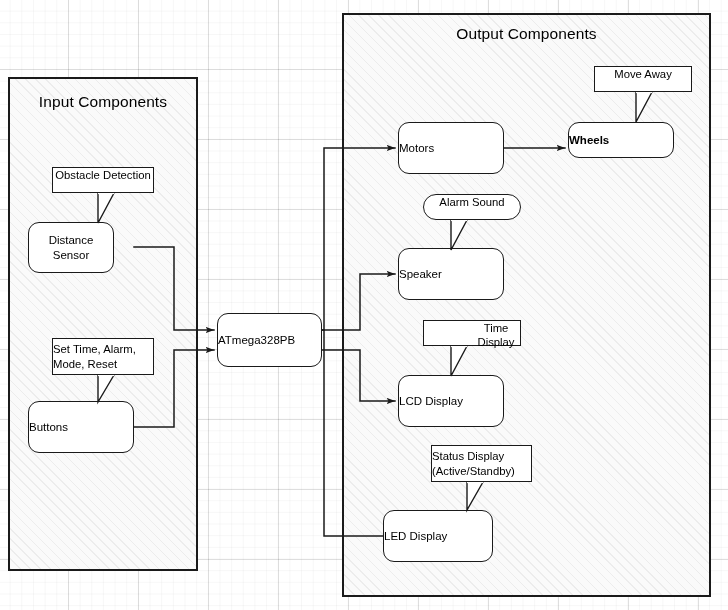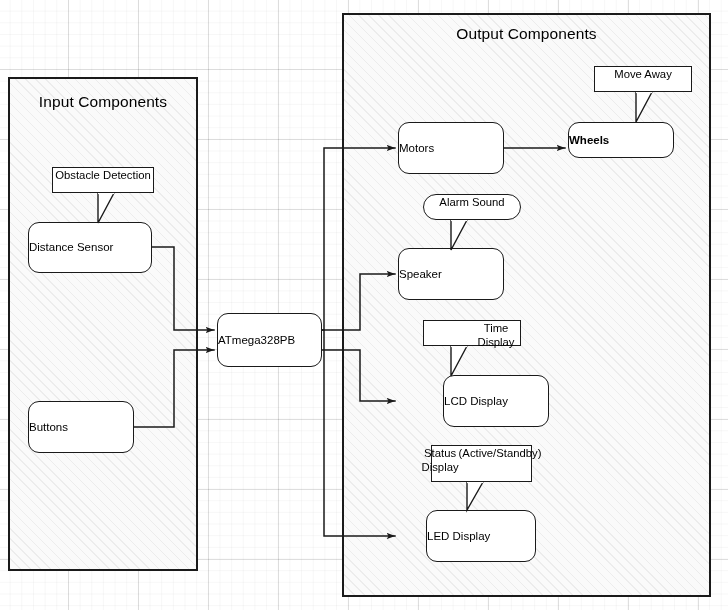--- a/index.html
+++ b/index.html
@@ -101,21 +101,21 @@
       <path d="M324,330 L324,536 L395,536" marker-end="url(#arrow)"></path>
 
       <path d="M322,330 L360,330 L360,274 L395,274" marker-end="url(#arrow)"></path>
 
       <path d="M322,350 L360,350 L360,401 L395,401" marker-end="url(#arrow)"></path>
 
       <path d="M504,148 L565,148" marker-end="url(#arrow)"></path>
     </g>
   </svg>
 
-  <div class="node" style="left:28px;top:222px;width:124px;height:51px;">
+  <div class="node" style="left:28px;top:222px;width:86px;height:51px;">
     <span>Distance Sensor</span>
   </div>
 
   <div class="node" style="left:28px;top:401px;width:106px;height:52px;">
     <span>Buttons</span>
   </div>
 
   <div class="node" style="left:217px;top:313px;width:105px;height:54px;">
     <span>ATmega328PB</span>
   </div>
@@ -125,38 +125,48 @@
   </div>
 
   <div class="node" style="left:568px;top:122px;width:106px;height:36px;font-weight:bold;">
     <span>Wheels</span>
   </div>
 
   <div class="node" style="left:398px;top:248px;width:106px;height:52px;">
     <span>Speaker</span>
   </div>
 
-  <div class="node" style="left:398px;top:375px;width:106px;height:52px;margin-left:45px;">
+  <div class="node" style="left:398px;top:375px;width:106px;height:52px;">
     <span>LCD Display</span>
   </div>
 
-  <div class="node" style="left:426px;top:510px;width:110px;height:52px;">
+  <div class="node" style="left:383px;top:510px;width:110px;height:52px;">
     <span>LED Display</span>
   </div>
 
   <div class="callout" style="left:52px;top:167px;width:102px;height:26px;padding-left:44px;">
     <svg width="102" height="26">
       <path d="M46,26 L46,56 L62,26" fill="#ffffff" stroke="#1a1a1a" stroke-width="1.4" stroke-linejoin="miter"></path>
       <line x1="46" y1="26" x2="62" y2="26" stroke="#ffffff" stroke-width="2.2"></line>
     </svg>
     <div class="body" style="width:102px;height:26px;">
       <span>Obstacle Detection</span>
     </div>
   </div>
 
+  <div class="callout" style="left:52px;top:338px;width:102px;height:37px;">
+    <svg width="102" height="37">
+      <path d="M46,37 L46,64 L62,37" fill="#ffffff" stroke="#1a1a1a" stroke-width="1.4" stroke-linejoin="miter"></path>
+      <line x1="46" y1="37" x2="62" y2="37" stroke="#ffffff" stroke-width="2.2"></line>
+    </svg>
+    <div class="body" style="width:102px;height:37px;flex-direction:column;">
+      <span>Set Time, Alarm,</span>
+      <span>Mode, Reset</span>
+    </div>
+  </div>
 
   <div class="callout" style="left:594px;top:66px;width:98px;height:26px;">
     <svg width="98" height="26">
       <path d="M42,26 L42,56 L58,26" fill="#ffffff" stroke="#1a1a1a" stroke-width="1.4" stroke-linejoin="miter"></path>
       <line x1="42" y1="26" x2="58" y2="26" stroke="#ffffff" stroke-width="2.2"></line>
     </svg>
     <div class="body" style="width:98px;height:26px;">
       <span>Move Away</span>
     </div>
   </div>
@@ -179,19 +189,19 @@
     <div class="body" style="width:98px;height:26px;padding-left:48px;">
       <span>Time Display</span>
     </div>
   </div>
 
   <div class="callout" style="left:431px;top:445px;width:101px;height:37px;">
     <svg width="101" height="37">
       <path d="M36,37 L36,65 L52,37" fill="#ffffff" stroke="#1a1a1a" stroke-width="1.4" stroke-linejoin="miter"></path>
       <line x1="36" y1="37" x2="52" y2="37" stroke="#ffffff" stroke-width="2.2"></line>
     </svg>
-    <div class="body" style="width:101px;height:37px;flex-direction:row;">
+    <div class="body" style="width:101px;height:37px;flex-direction:column;">
       <span>Status Display</span>
       <span>(Active/Standby)</span>
     </div>
   </div>
 
 </div>
 
 </body></html>

